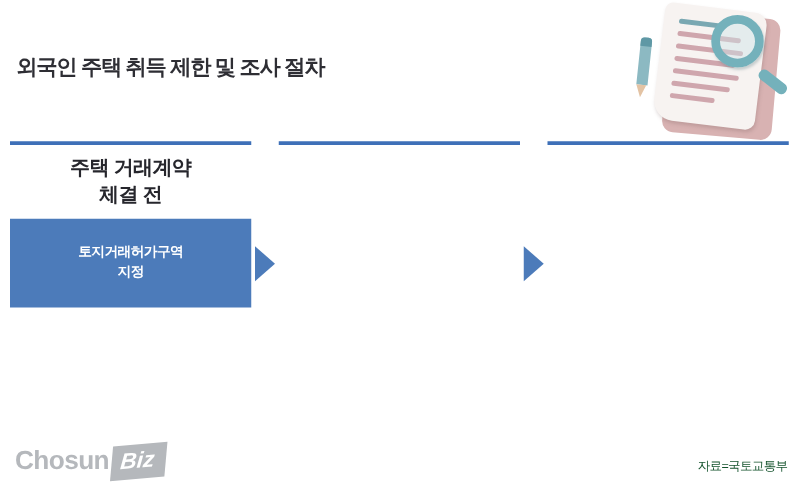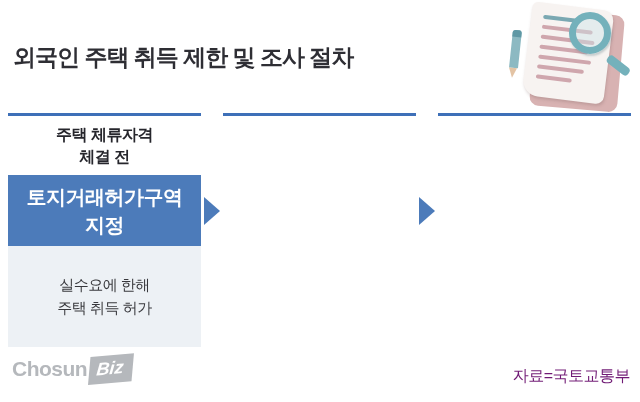--- a/index.html
+++ b/index.html
@@ -8,39 +8,39 @@
     --panel-gray:#edf1f5;
   }
   *{margin:0;padding:0;box-sizing:border-box;}
   html,body{background:#fff;}
   body{font-family:"Liberation Sans","DejaVu Sans",sans-serif;}
   .page{
     position:relative;width:640px;height:402px;background:#ffffff;overflow:hidden;
   }
   .title{
     position:absolute;left:13px;top:42px;
-    font-size:23px;font-weight:700;color:#2e2e34;letter-spacing:-1px;
+    font-size:17px;font-weight:700;color:#2e2e34;letter-spacing:-1px;
     white-space:nowrap;
   }
   
   .cols{
     position:absolute;left:8px;top:113px;width:623px;
     display:flex;gap:22px;
   }
   .col{flex:1;display:flex;flex-direction:column;min-width:0;}
   .rule{height:3px;background:var(--rule-blue);}
   .stage{
     height:59px;display:flex;align-items:center;justify-content:center;text-align:center;
     font-size:16px;font-weight:700;color:#26262c;line-height:1.35;letter-spacing:-0.5px;
     white-space:pre-line;
   }
   .measure{
     height:71px;display:flex;align-items:center;justify-content:center;text-align:center;
     background:var(--accent-blue);color:#ffffff;
-    font-size:20px;font-weight:700;line-height:1.4;letter-spacing:-0.5px;
+    font-size:11px;font-weight:700;line-height:1.4;letter-spacing:-0.5px;
     white-space:pre-line;
   }
   .detail{
     height:101px;display:flex;align-items:center;justify-content:center;text-align:center;
     background:var(--panel-gray);color:#38383c;
     font-size:15px;line-height:1.5;letter-spacing:-0.5px;
     white-space:pre-line;
   }
   .arrow{
     position:absolute;top:197px;width:0;height:0;
@@ -57,21 +57,21 @@
     color:#b5b8bc;font-size:21px;font-weight:700;letter-spacing:-0.5px;
   }
   .logo-biz{
     display:inline-block;background:#b5b8bc;color:#ffffff;
     font-size:18px;font-weight:700;font-style:italic;
     padding:3px 9px 4px 7px;margin-left:1px;
     transform:skewX(-10deg) rotate(-5deg);transform-origin:left bottom;
   }
   .source{
     position:absolute;right:10px;top:366px;
-    font-size:16px;color:#701a75;letter-spacing:-0.5px;
+    font-size:10px;color:#14532d;letter-spacing:-0.5px;
   }
   
   .art{position:absolute;left:503px;top:4px;width:132px;height:108px;}
   .clipboard-back{
     position:absolute;left:30px;top:8px;width:88px;height:97px;
     background:#d8b2b2;border-radius:9px;transform:rotate(5deg);
   }
   .doc-page{
     position:absolute;left:24px;top:2px;width:82px;height:94px;
     background:#f7f3f1;border-radius:6px 10px 8px 16px;
@@ -131,26 +131,24 @@
     </div>
     <div class="magnifier">
       <i class="mag-handle"></i>
     </div>
   </div>
 
   <div class="cols">
 
     <div class="col">
       <div class="rule"></div>
-      <div class="stage">주택 체류자격
+      <div class="stage">주택 거래계약
 체결 전</div>
       <div class="measure">토지거래허가구역
 지정</div>
-      <div class="detail">실수요에 한해
-주택 취득 허가</div>
     </div>
 
     <div class="col">
       <div class="rule"></div>
     </div>
 
     <div class="col">
       <div class="rule"></div>
     </div>
 

